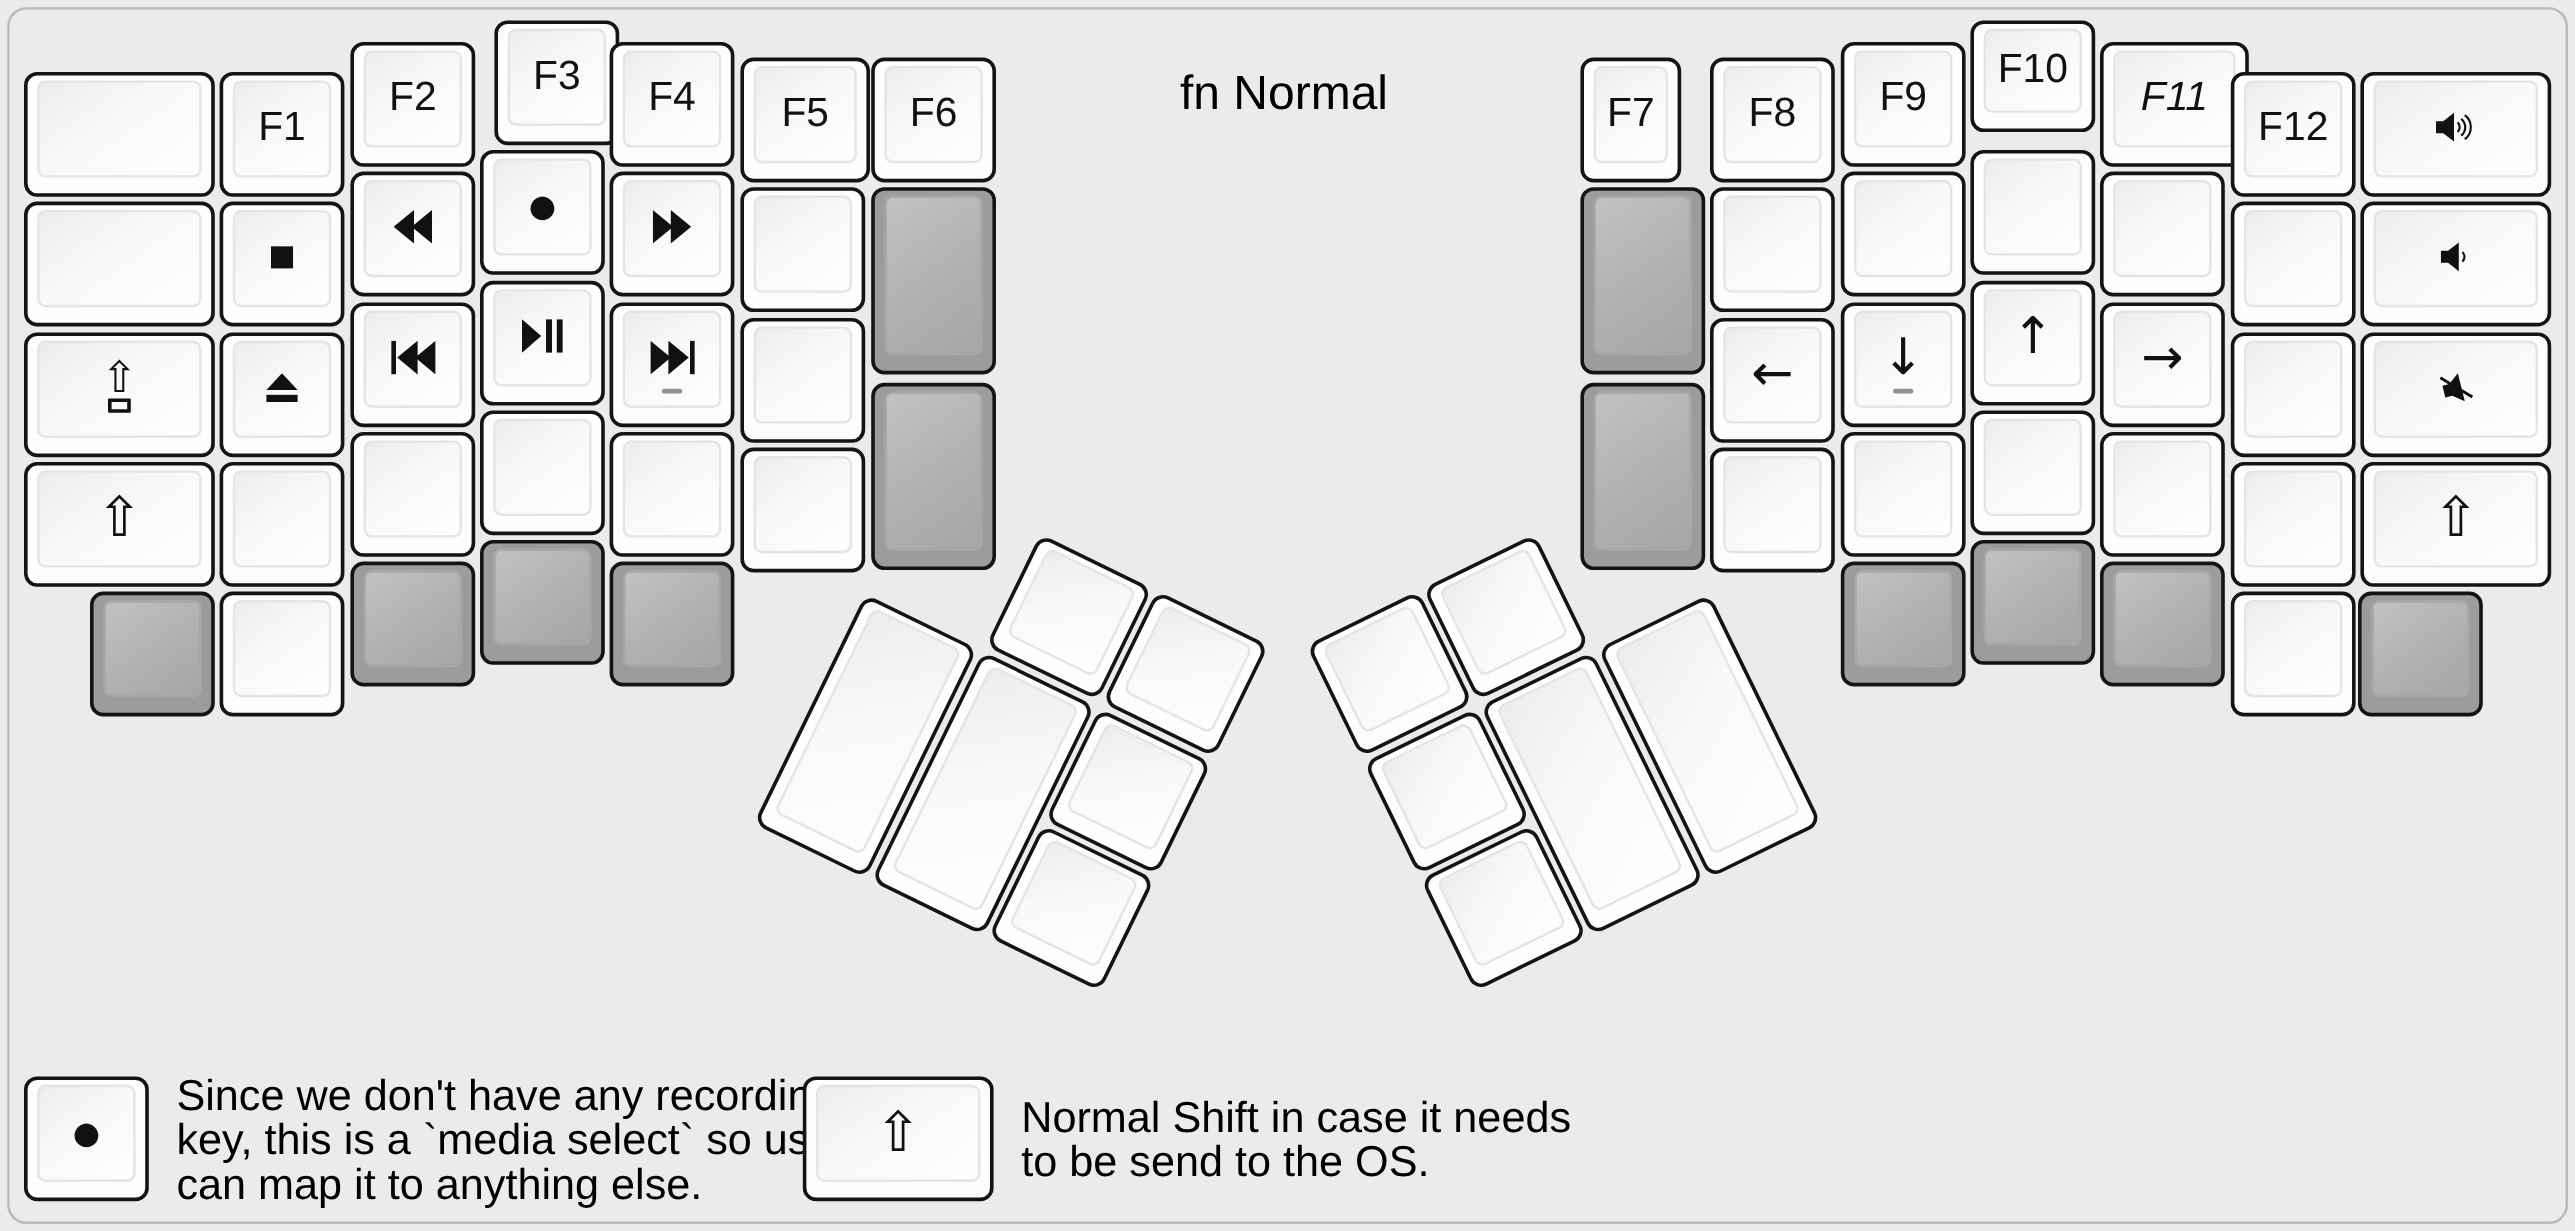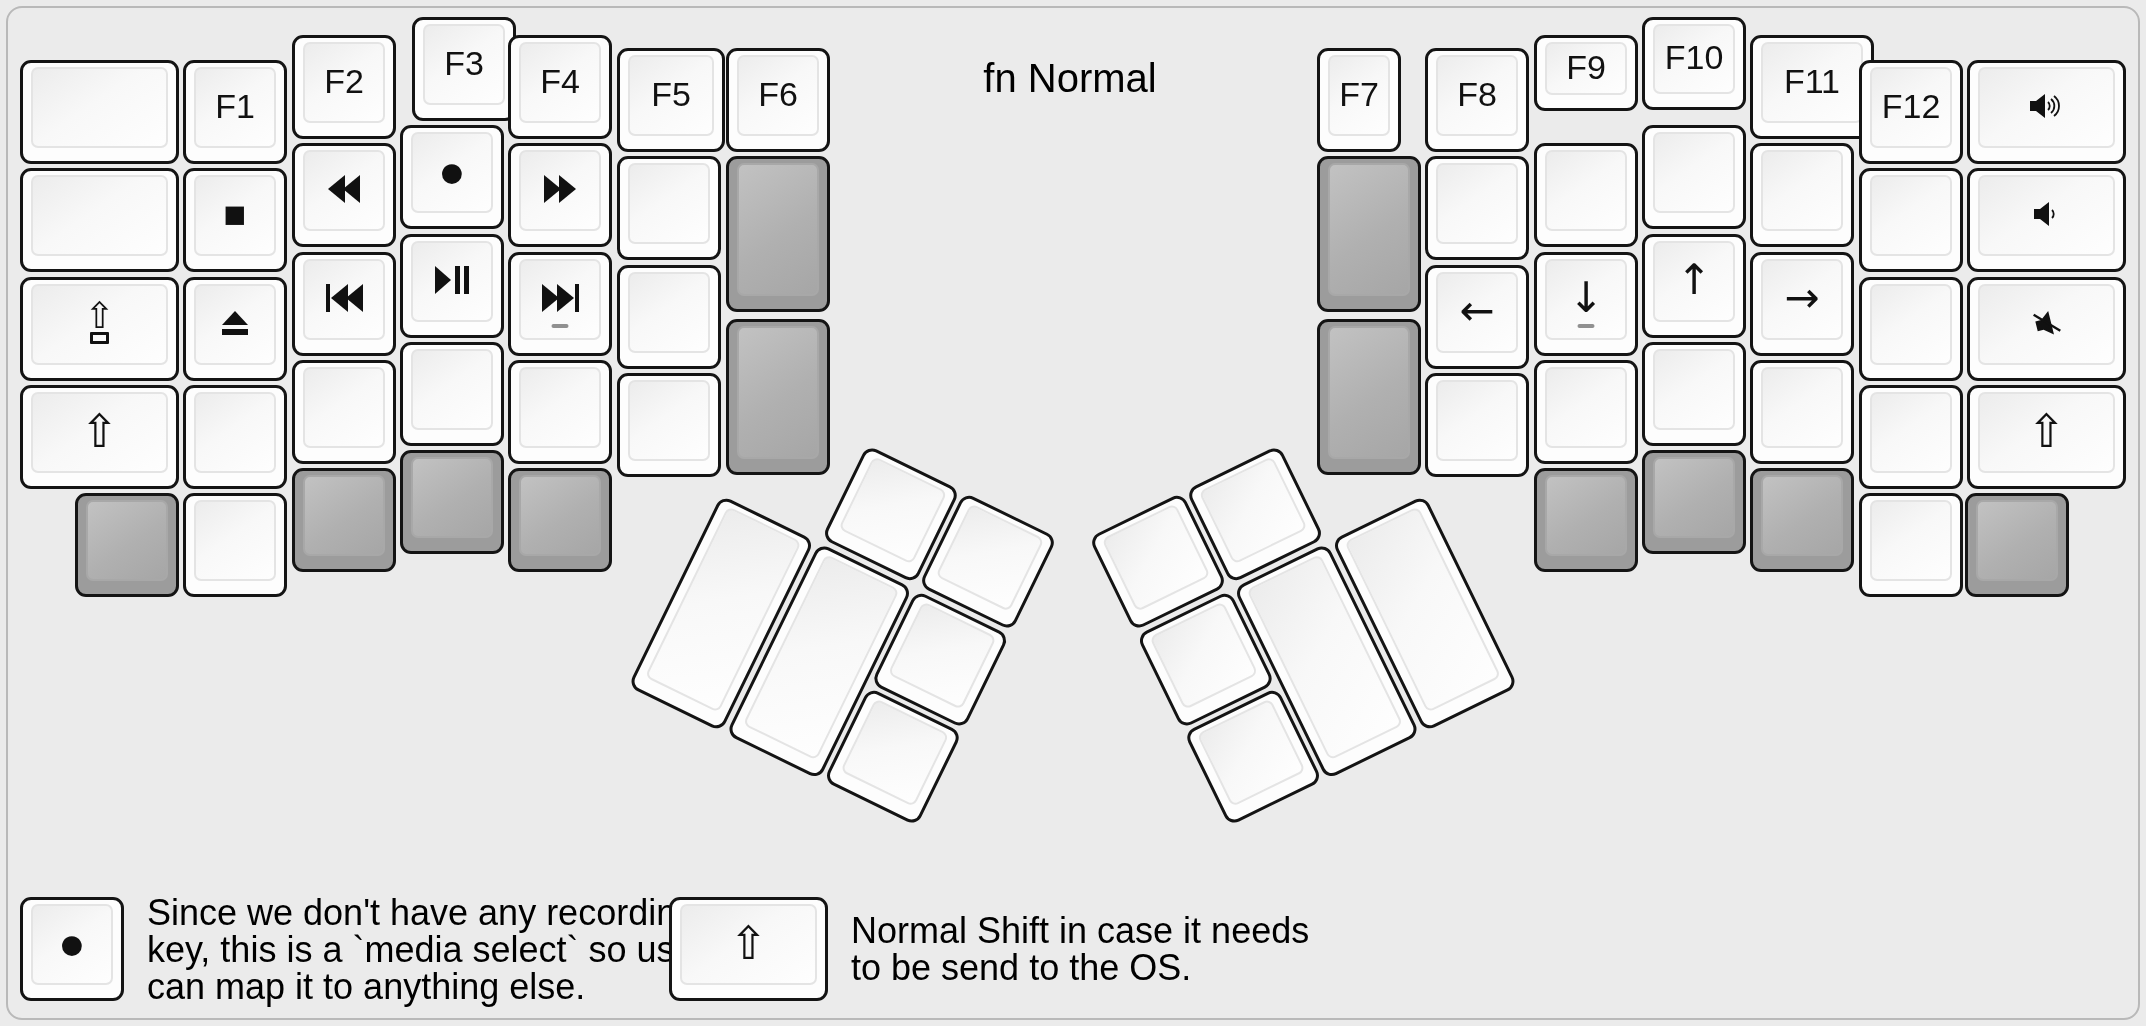--- a/index.html
+++ b/index.html
@@ -232,21 +232,21 @@
         <div class="cap"></div>
       </div>
       <div class="key white" style="left: 1425px; top: 265px; width: 104px; height: 104px;">
         <div class="cap">
           <span class="glyph g-arrow">←</span>
         </div>
       </div>
       <div class="key white" style="left: 1425px; top: 373px; width: 104px; height: 104px;">
         <div class="cap"></div>
       </div>
-      <div class="key white" style="left: 1534px; top: 35px; width: 104px; height: 76px;">
+      <div class="key white" style="left: 1534px; top: 35px; width: 104px; height: 104px;">
         <div class="cap">
           <span class="glyph g-f">F9</span>
         </div>
       </div>
       <div class="key white" style="left: 1534px; top: 143px; width: 104px; height: 104px;">
         <div class="cap"></div>
       </div>
       <div class="key white" style="left: 1534px; top: 252px; width: 104px; height: 104px;">
         <div class="cap">
           <span class="glyph g-arrow">↓</span>
@@ -271,21 +271,21 @@
         <div class="cap">
           <span class="glyph g-arrow">↑</span>
         </div>
       </div>
       <div class="key white" style="left: 1642px; top: 342px; width: 104px; height: 104px;">
         <div class="cap"></div>
       </div>
       <div class="key gray" style="left: 1642px; top: 450px; width: 104px; height: 104px;">
         <div class="cap"></div>
       </div>
-      <div class="key white" style="left: 1750px; top: 35px; width: 124px; height: 104px;">
+      <div class="key white" style="left: 1750px; top: 35px; width: 124px; height: 104px; font-style: italic;">
         <div class="cap">
           <span class="glyph g-f">F11</span>
         </div>
       </div>
       <div class="key white" style="left: 1750px; top: 143px; width: 104px; height: 104px;">
         <div class="cap"></div>
       </div>
       <div class="key white" style="left: 1750px; top: 252px; width: 104px; height: 104px;">
         <div class="cap">
           <span class="glyph g-arrow">→</span>

